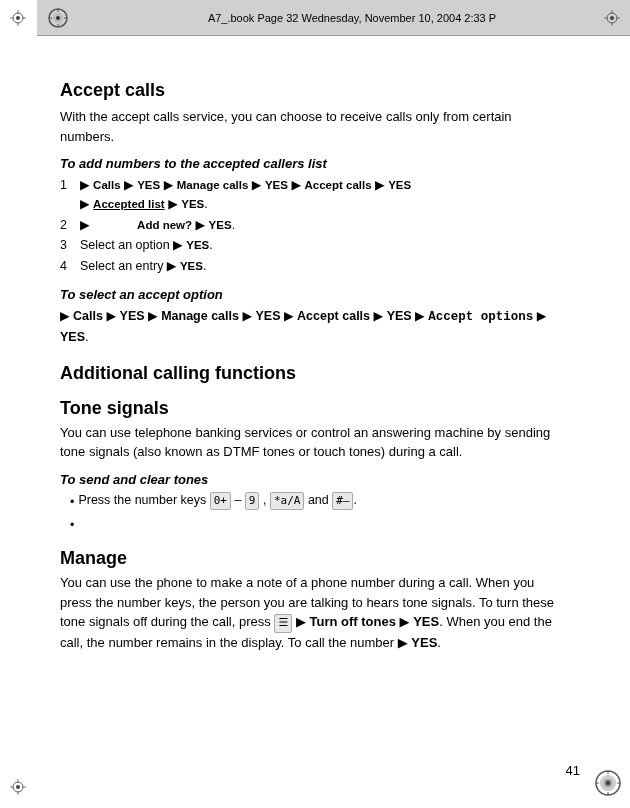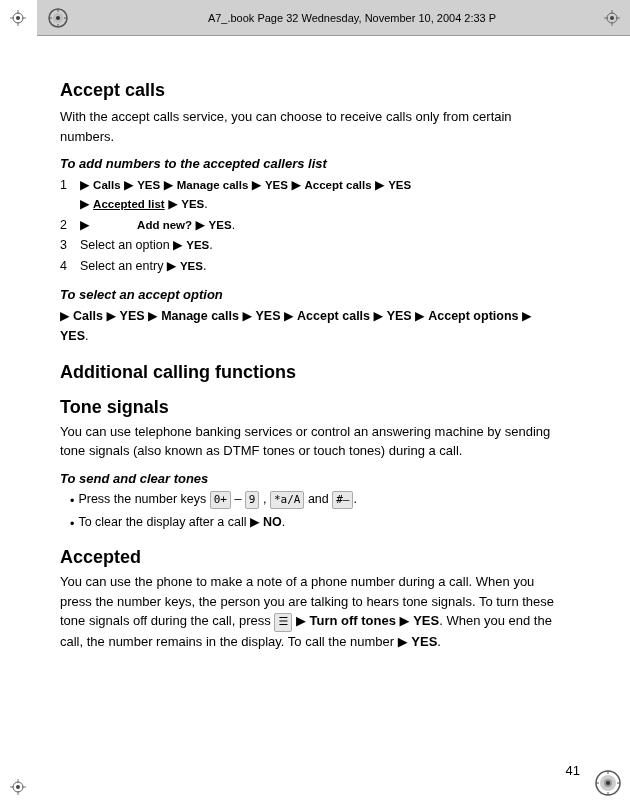--- a/index.html
+++ b/index.html
@@ -291,46 +291,45 @@
           <td class="step-num">4</td>
           <td class="step-content">
             Select an entry ▶ <span style="font-weight:bold;font-size:11.5px;">YES</span>.
           </td>
         </tr>
       </tbody>
         </table>
 
       <p class="bold-italic-heading">To select an accept option</p>
       <p class="menu-path">
-        ▶ <span style="font-weight:bold;">Calls</span> ▶ <span style="font-weight:bold;">YES</span> ▶ <span style="font-weight:bold;">Manage calls</span> ▶ <span style="font-weight:bold;">YES</span> ▶ <span style="font-weight:bold;">Accept calls</span> ▶ <span style="font-weight:bold;">YES</span> ▶ <span style="font-weight:bold;">Accept options</span> ▶ <span style="font-weight:bold;">YES</span>.
+        ▶ <span style="font-weight:bold;">Calls</span> ▶ <span style="font-weight:bold;">YES</span> ▶ <span style="font-weight:bold;">Manage calls</span> ▶ <span style="font-weight:bold;">YES</span> ▶ <span style="font-weight:bold;">Accept calls</span> ▶ <span style="font-weight:bold;">YES</span> ▶ <span style="font-weight:bold;font-family:Liberation Mono, monospace;">Accept options</span> ▶ <span style="font-weight:bold;">YES</span>.
       </p>
     </div>
 
     <div style="margin-top:16px;">
       <h2 class="section-heading">Additional calling functions</h2>
 
       <div>
         <h3 class="section-subheading">Tone signals</h3>
         <p class="body-text">You can use telephone banking services or control an answering machine by sending tone signals (also known as DTMF tones or touch tones) during a call.</p>
 
         <p class="bold-italic-heading">To send and clear tones</p>
         <div class="bullet-list">
           <div class="bullet-item">
             <span class="bullet-dot">•</span>
             <span>Press the number keys <span class="kbd">0+</span> – <span class="kbd">9</span> , <span class="kbd">*a/A</span> and <span class="kbd">#–</span>.</span>
           </div>
           <div class="bullet-item">
             <span class="bullet-dot">•</span>
-            <span>To clear the display after a call ▶ <span style="font-weight:bold;">NO</span>.</span>
           </div>
         </div>
       </div>
 
       <div style="margin-top:8px;">
-        <h3 class="section-subheading">Accepted</h3>
+        <h3 class="section-subheading">Manage</h3>
         <p class="body-text">
           You can use the phone to make a note of a phone number during a call. When you press the number keys, the person you are talking to hears tone signals. To turn these tone signals off during the call, press <span class="kbd">☰</span> ▶ <span style="font-weight:bold;">Turn off tones</span> ▶ <span style="font-weight:bold;">YES</span>. When you end the call, the number remains in the display. To call the number ▶ <span style="font-weight:bold;">YES</span>.
         </p>
       </div>
     </div>
 
   </div>
 
   <div class="page-number">41</div>
 

